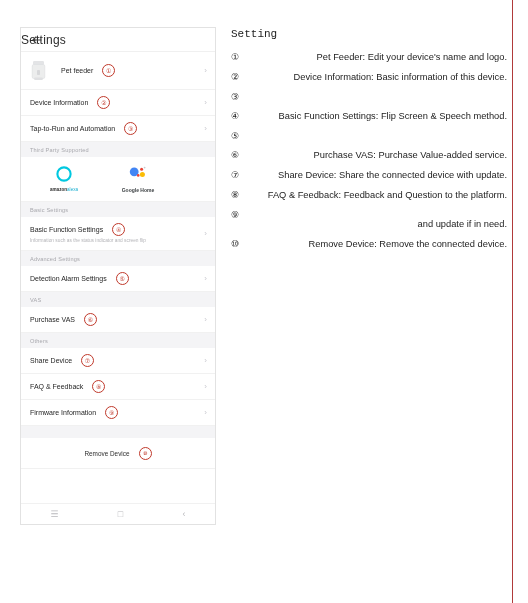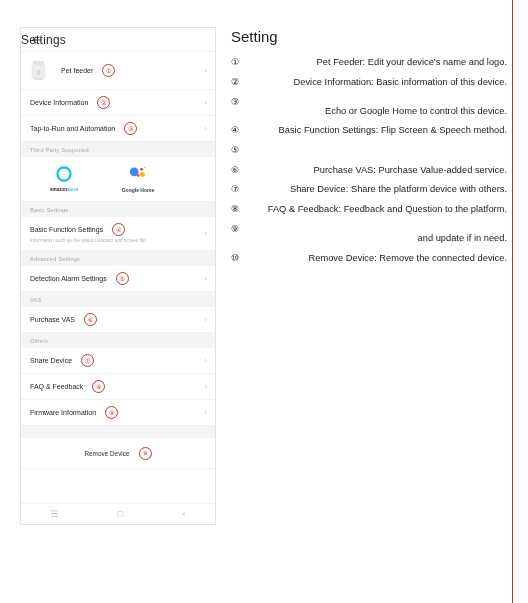--- a/index.html
+++ b/index.html
@@ -191,24 +191,24 @@
   .nav-btn { color: #b9b9bd; font-size: 9px; line-height: 9px; }
 
   
   .panel {
     position: absolute;
     left: 231px;
     top: 28px;
     width: 276px;
   }
   .panel-title {
-    font-size: 15px;
+    font-size: 11px;
     color: #1c1c1c;
     margin-bottom: 13px;
-    font-family: Liberation Sans, sans-serif;
+    font-family: Liberation Mono, monospace;
     font-weight: normal;
   }
   .panel-item {
     display: flex;
     font-size: 9.3px;
     color: #1c1c1c;
     line-height: 1.0;
     margin-bottom: 10.5px;
   }
   .panel-num {
@@ -355,37 +355,37 @@
   <div class="panel-item">
     <span class="panel-num">①</span>
     <span class="panel-text">Pet Feeder: Edit your device's name and logo.</span>
   </div>
   <div class="panel-item">
     <span class="panel-num">②</span>
     <span class="panel-text">Device Information: Basic information of this device.</span>
   </div>
   <div class="panel-item">
     <span class="panel-num">③</span>
-    <span class="panel-text"><span class="cont">Echo or Google Home to control this device.</span></span>
+    <span class="panel-text"></span>
   </div>
   <div class="panel-item">
     <span class="panel-num">④</span>
     <span class="panel-text">Basic Function Settings: Flip Screen &amp; Speech method.</span>
   </div>
   <div class="panel-item">
     <span class="panel-num">⑤</span>
     <span class="panel-text"></span>
   </div>
   <div class="panel-item">
     <span class="panel-num">⑥</span>
     <span class="panel-text">Purchase VAS: Purchase Value-added service.</span>
   </div>
   <div class="panel-item">
     <span class="panel-num">⑦</span>
-    <span class="panel-text">Share Device: Share the platform device with others.</span>
+    <span class="panel-text">Share Device: Share the connected device with update.</span>
   </div>
   <div class="panel-item">
     <span class="panel-num">⑧</span>
     <span class="panel-text">FAQ &amp; Feedback: Feedback and Question to the platform.</span>
   </div>
   <div class="panel-item">
     <span class="panel-num">⑨</span>
     <span class="panel-text"><span class="cont">and update if in need.</span></span>
   </div>
   <div class="panel-item">

